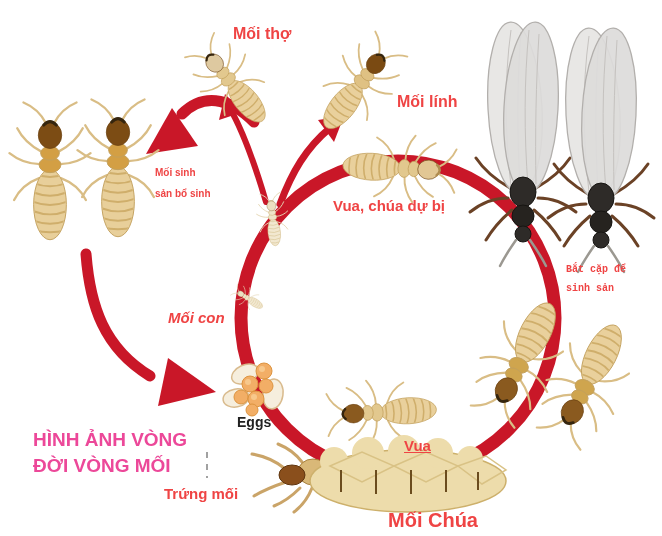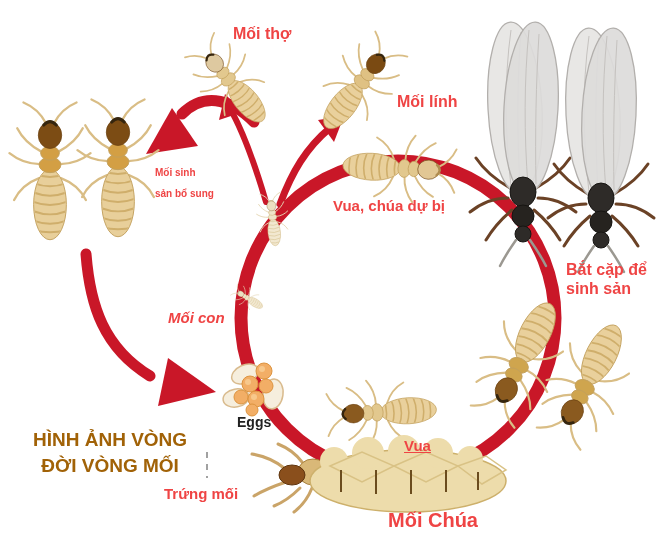--- a/index.html
+++ b/index.html
@@ -162,41 +162,41 @@
   <div class="lbl" style="left:233px; top:25px; font-size:16px;">
     <span>Mối thợ</span>
   </div>
 
   <div class="lbl" style="left:384px; top:93px; font-size:16px;margin-left:13px;">
     <span>Mối lính</span>
   </div>
 
   <div class="lbl" style="left:155px; top:162px; font-size:10px; line-height:21px;">
     <span>Mối sinh</span>
-    <span>sản bổ sung</span>
+    <span>sản bổ sinh</span>
   </div>
 
   <div class="lbl" style="left:333px; top:197px; font-size:15px;text-align:center;">
     <span>Vua, chúa dự bị</span>
   </div>
 
-  <div class="lbl" style="left:566px; top:260px; font-size:16px; line-height:19px;">
+  <div class="lbl" style="left:566px; top:260px; font-size:10px; line-height:19px;font-family:Liberation Mono, monospace;">
     <span>Bắt cặp để</span>
     <span>sinh sản</span>
   </div>
 
   <div class="lbl" style="left:168px; top:309px; font-size:15px;font-style:italic;">
     <span>Mối con</span>
   </div>
 
   <div class="lbl" style="left:237px; top:414px; font-size:14px; color:#222;">
     <span>Eggs</span>
   </div>
 
-  <div class="lbl" style="left:33px; top:427px; font-size:19px; line-height:26px; color:#a16207;text-align:center;">
+  <div class="lbl" style="left:33px; top:427px; font-size:19px; line-height:26px; color:#ec4899;">
     <span>HÌNH ẢNH VÒNG</span>
     <span>ĐỜI VÒNG MỐI</span>
   </div>
 
   <div class="lbl" style="left:164px; top:485px; font-size:15px;text-align:right;">
     <span>Trứng mối</span>
   </div>
 
   <div class="lbl" style="left:404px; top:437px; font-size:15px;text-decoration:underline;">
     <span>Vua</span>

